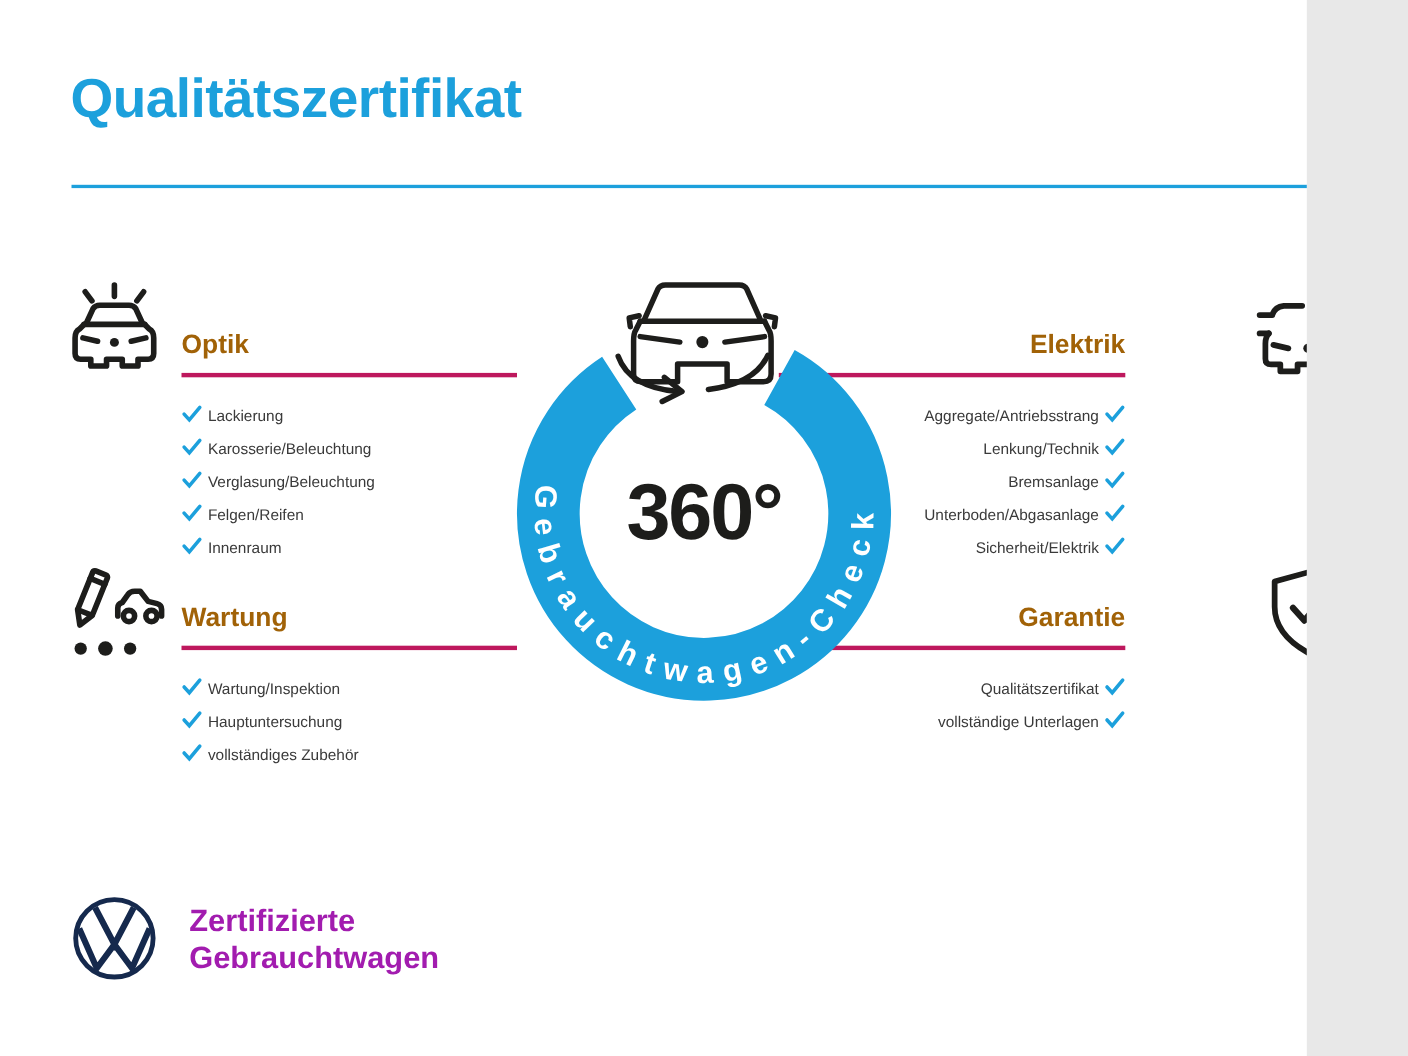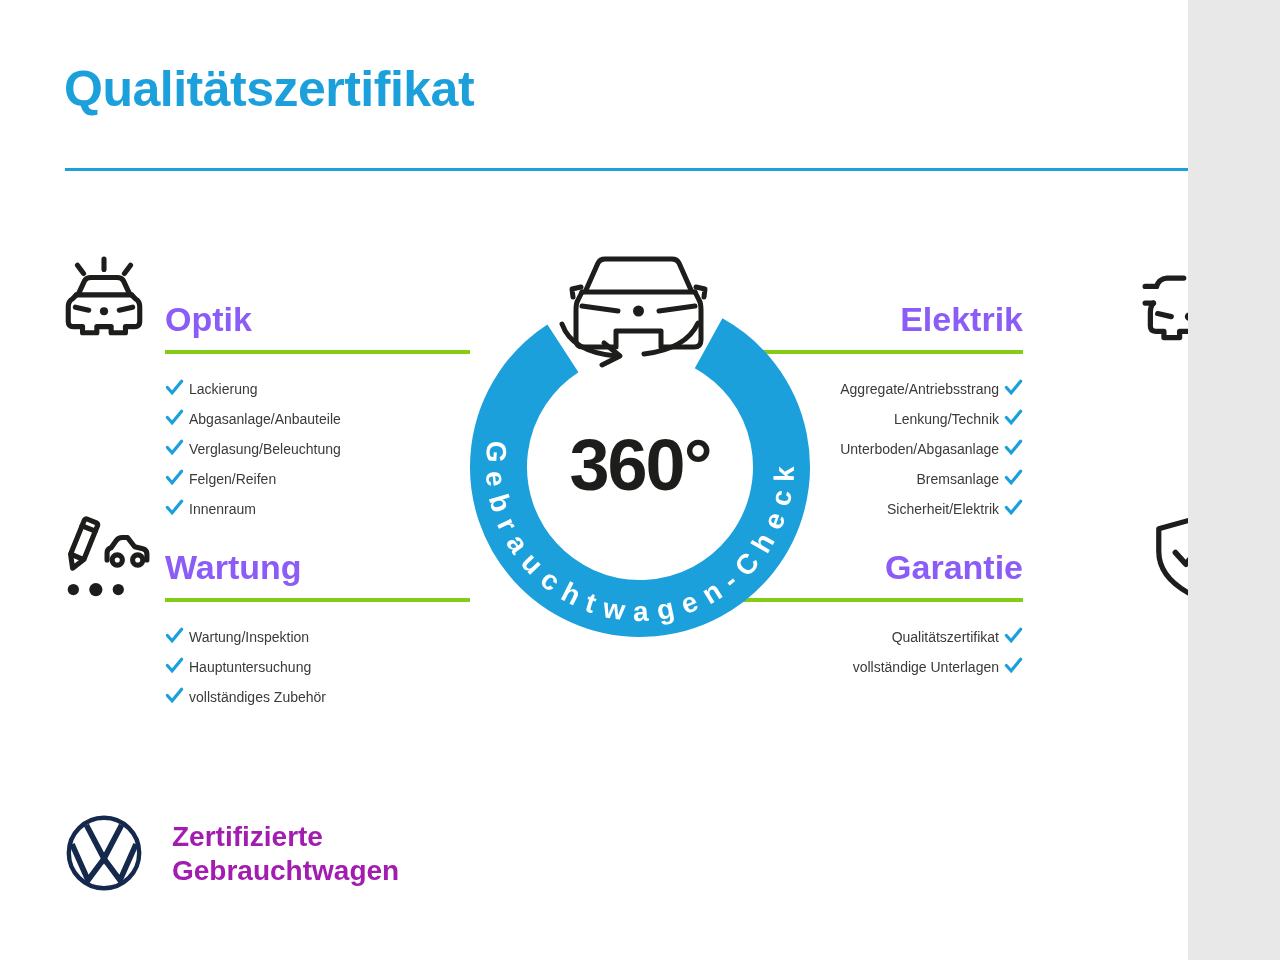--- a/index.html
+++ b/index.html
@@ -9,22 +9,22 @@
   }
   .page-title{
     position:absolute;left:64px;top:60px;margin:0;
     font-size:50px;font-weight:bold;letter-spacing:-0.5px;color:#1CA0DC;
   }
   .top-rule{
     position:absolute;left:65px;top:168px;width:1150px;height:3px;background:#1CA0DC;
   }
   .section{position:absolute;width:305px;}
   .section h2{
-    margin:0;font-size:34px;font-weight:bold;color:#8b5cf6;
-    padding-bottom:11px;border-bottom:4px solid #84cc16;
+    margin:0;font-size:24px;font-weight:bold;color:#a16207;
+    padding-bottom:11px;border-bottom:4px solid #be185d;
   }
   .section ul{list-style:none;margin:13px 0 0 0;padding:0;}
   .section li{
     display:flex;align-items:flex-end;height:30px;
     font-size:14px;color:#3a3a3a;gap:5px;
   }
   .section.right{width:315px;text-align:right;}
   .section.right li{justify-content:flex-end;}
   .check{width:19px;height:19px;flex:0 0 auto;display:inline-block;}
   .sec-icon{position:absolute;}
@@ -64,21 +64,21 @@
       <li>
           <svg class="check" viewBox="0 0 20 20">
             <path d="M2.5 10 L7.5 15.5 L17.5 3.5" fill="none" stroke="#1CA0DC" stroke-width="3.4" stroke-linecap="round"></path>
           </svg>
           <span>Lackierung</span>
         </li>
       <li>
           <svg class="check" viewBox="0 0 20 20">
             <path d="M2.5 10 L7.5 15.5 L17.5 3.5" fill="none" stroke="#1CA0DC" stroke-width="3.4" stroke-linecap="round"></path>
           </svg>
-          <span>Abgasanlage/Anbauteile</span>
+          <span>Karosserie/Beleuchtung</span>
         </li>
       <li>
           <svg class="check" viewBox="0 0 20 20">
             <path d="M2.5 10 L7.5 15.5 L17.5 3.5" fill="none" stroke="#1CA0DC" stroke-width="3.4" stroke-linecap="round"></path>
           </svg>
           <span>Verglasung/Beleuchtung</span>
         </li>
       <li>
           <svg class="check" viewBox="0 0 20 20">
             <path d="M2.5 10 L7.5 15.5 L17.5 3.5" fill="none" stroke="#1CA0DC" stroke-width="3.4" stroke-linecap="round"></path>
@@ -113,27 +113,27 @@
             <path d="M2.5 10 L7.5 15.5 L17.5 3.5" fill="none" stroke="#1CA0DC" stroke-width="3.4" stroke-linecap="round"></path>
           </svg>
         </li>
       <li>
           <span>Lenkung/Technik</span>
           <svg class="check" viewBox="0 0 20 20">
             <path d="M2.5 10 L7.5 15.5 L17.5 3.5" fill="none" stroke="#1CA0DC" stroke-width="3.4" stroke-linecap="round"></path>
           </svg>
         </li>
       <li>
+          <span>Bremsanlage</span>
+          <svg class="check" viewBox="0 0 20 20">
+            <path d="M2.5 10 L7.5 15.5 L17.5 3.5" fill="none" stroke="#1CA0DC" stroke-width="3.4" stroke-linecap="round"></path>
+          </svg>
+        </li>
+      <li>
           <span>Unterboden/Abgasanlage</span>
-          <svg class="check" viewBox="0 0 20 20">
-            <path d="M2.5 10 L7.5 15.5 L17.5 3.5" fill="none" stroke="#1CA0DC" stroke-width="3.4" stroke-linecap="round"></path>
-          </svg>
-        </li>
-      <li>
-          <span>Bremsanlage</span>
           <svg class="check" viewBox="0 0 20 20">
             <path d="M2.5 10 L7.5 15.5 L17.5 3.5" fill="none" stroke="#1CA0DC" stroke-width="3.4" stroke-linecap="round"></path>
           </svg>
         </li>
       <li>
           <span>Sicherheit/Elektrik</span>
           <svg class="check" viewBox="0 0 20 20">
             <path d="M2.5 10 L7.5 15.5 L17.5 3.5" fill="none" stroke="#1CA0DC" stroke-width="3.4" stroke-linecap="round"></path>
           </svg>
         </li>

